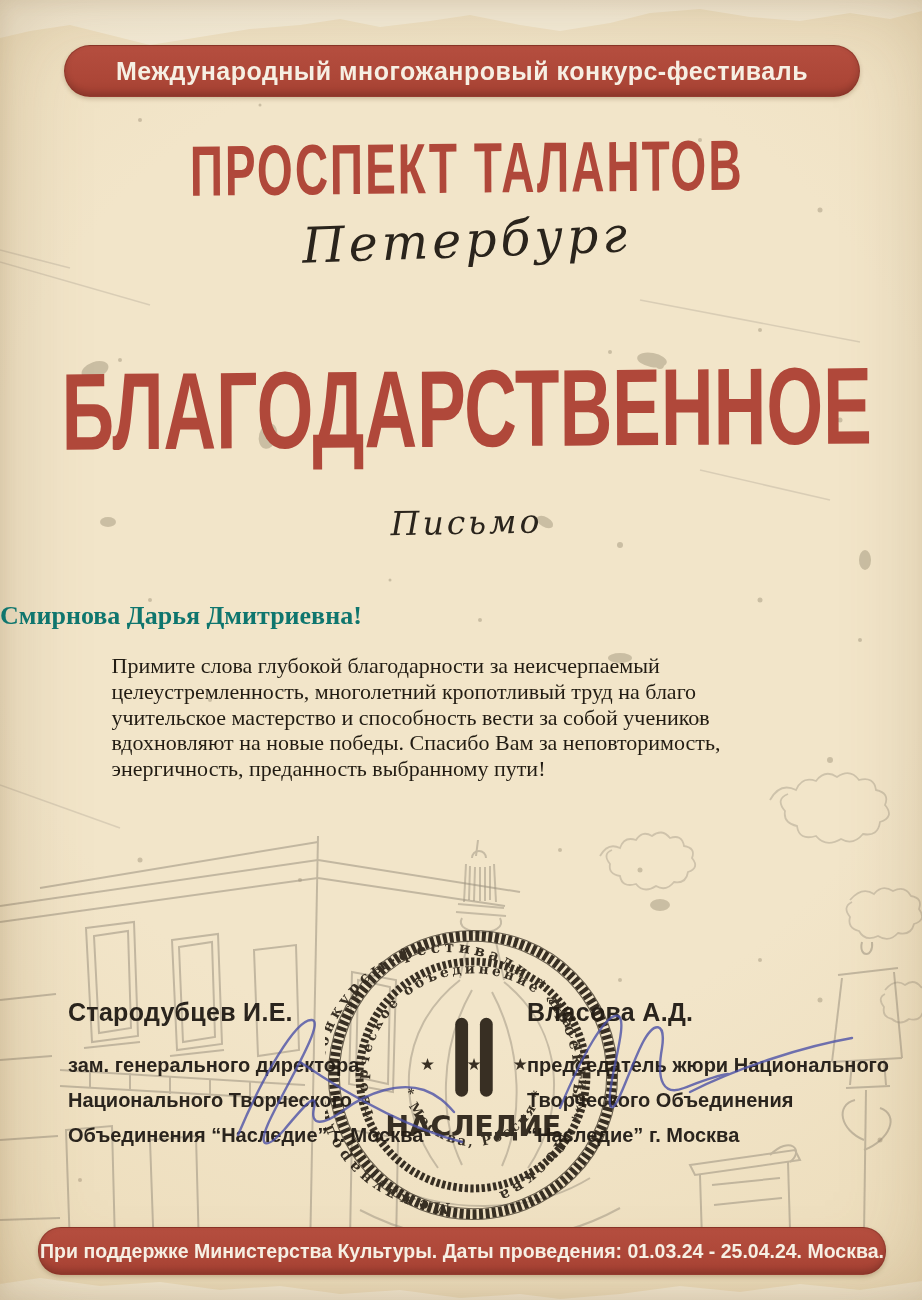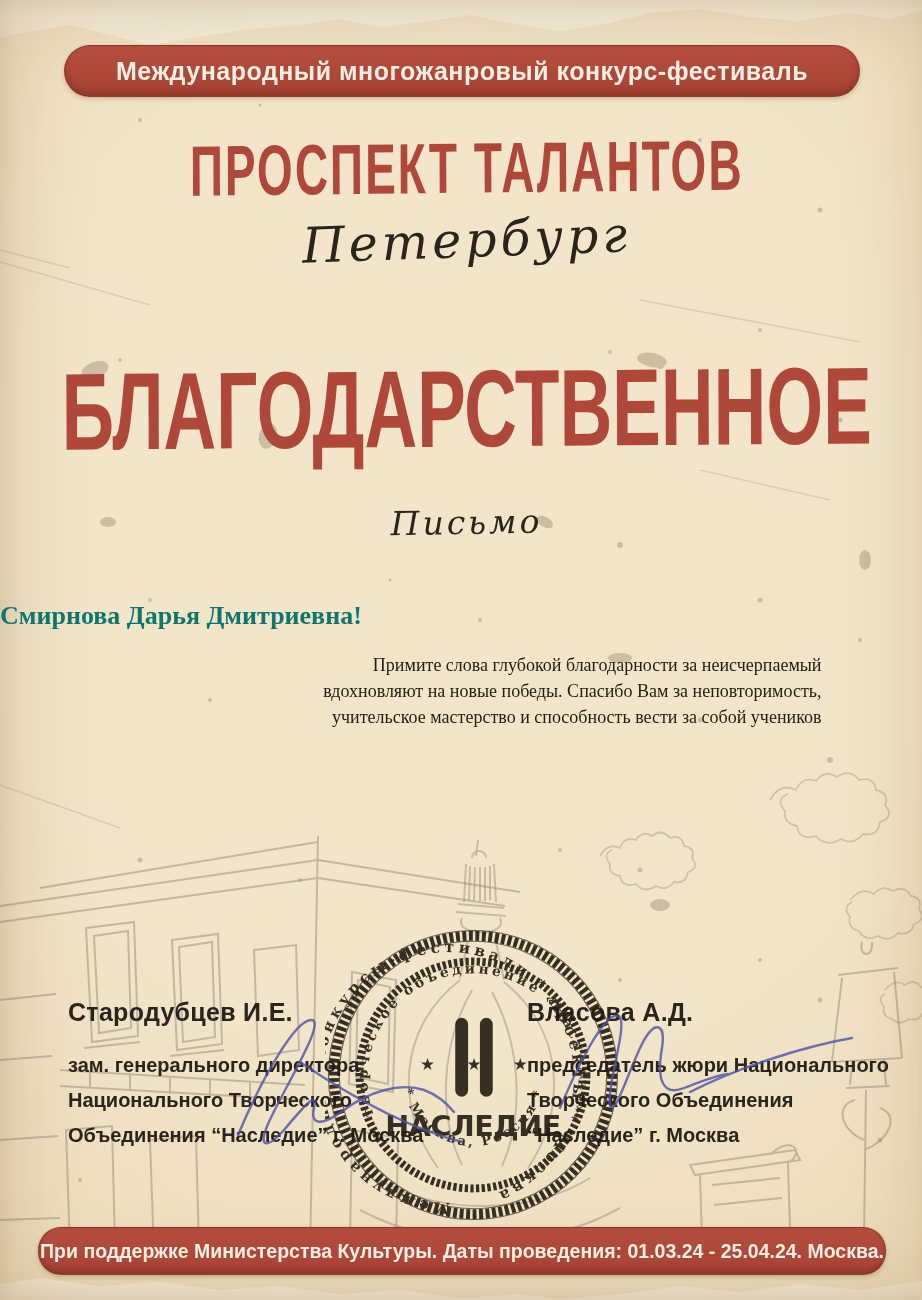--- a/index.html
+++ b/index.html
@@ -46,22 +46,22 @@
   
   .hand{position:absolute;left:0;right:0;text-align:center;color:#2a241c;
     font-family:"DejaVu Serif",serif;font-style:italic;}
   #title-city{top:212px;font-size:49px;letter-spacing:4px;transform:rotate(-2deg);}
   #subtitle-pismo{top:503px;font-size:33px;letter-spacing:3px;transform:rotate(-1deg);}
 
   
   #recipient{position:absolute;top:601px;left:0;right:0;
     font-family:"Liberation Serif",serif;font-weight:bold;font-size:26px;color:#0f766e;}
   #body-text{position:absolute;top:653px;left:50%;transform:translateX(-50%);
-    width:710px;text-align:right;font-family:"Liberation Serif",serif;
-    font-size:18px;line-height:25.8px;color:#221c13;}
+    width:710px;text-align:left;font-family:"Liberation Serif",serif;
+    font-size:22px;line-height:25.8px;color:#221c13;}
 
   
   .sig-name{position:absolute;font-size:25px;font-weight:bold;color:#2a241d;letter-spacing:.3px;text-align:right;}
   .sig-role{position:absolute;font-size:20px;font-weight:bold;color:#2a241d;line-height:35px;}
   #sig-left-name{left:68px;top:998px;}
   #sig-right-name{left:527px;top:998px;}
   #sig-left-role{left:68px;top:1048px;width:420px;}
   #sig-right-role{left:527px;top:1048px;width:380px;}
 
   
@@ -215,22 +215,24 @@
   <div class="banner" id="banner-top">Международный многожанровый конкурс-фестиваль</div>
 
   <div class="red-title" id="title-main">ПРОСПЕКТ ТАЛАНТОВ</div>
   <div class="hand" id="title-city">Петербург</div>
   <div class="red-title" id="title-blago">БЛАГОДАРСТВЕННОЕ</div>
   <div class="hand" id="subtitle-pismo">Письмо</div>
 
   <div id="recipient">Смирнова Дарья Дмитриевна!</div>
   <div id="body-text">
     <div>Примите слова глубокой благодарности за неисчерпаемый</div>
+    <div>целеустремленность, многолетний кропотливый труд на благо</div>
+    <div>учительское мастерство и способность вести за собой учеников</div>
     <div>вдохновляют на новые победы. Спасибо Вам за неповторимость,</div>
-    <div>учительское мастерство и способность вести за собой учеников</div>
+    <div>энергичность, преданность выбранному пути!</div>
   </div>
 
   <div class="sig-name" id="sig-left-name">Стародубцев И.Е.</div>
   <div class="sig-role" id="sig-left-role">
     <div>зам. генерального директора</div>
     <div>Национального Творческого</div>
     <div>Объединения “Наследие” г. Москва</div>
   </div>
   <div class="sig-name" id="sig-right-name">Власова А.Д.</div>
   <div class="sig-role" id="sig-right-role">

